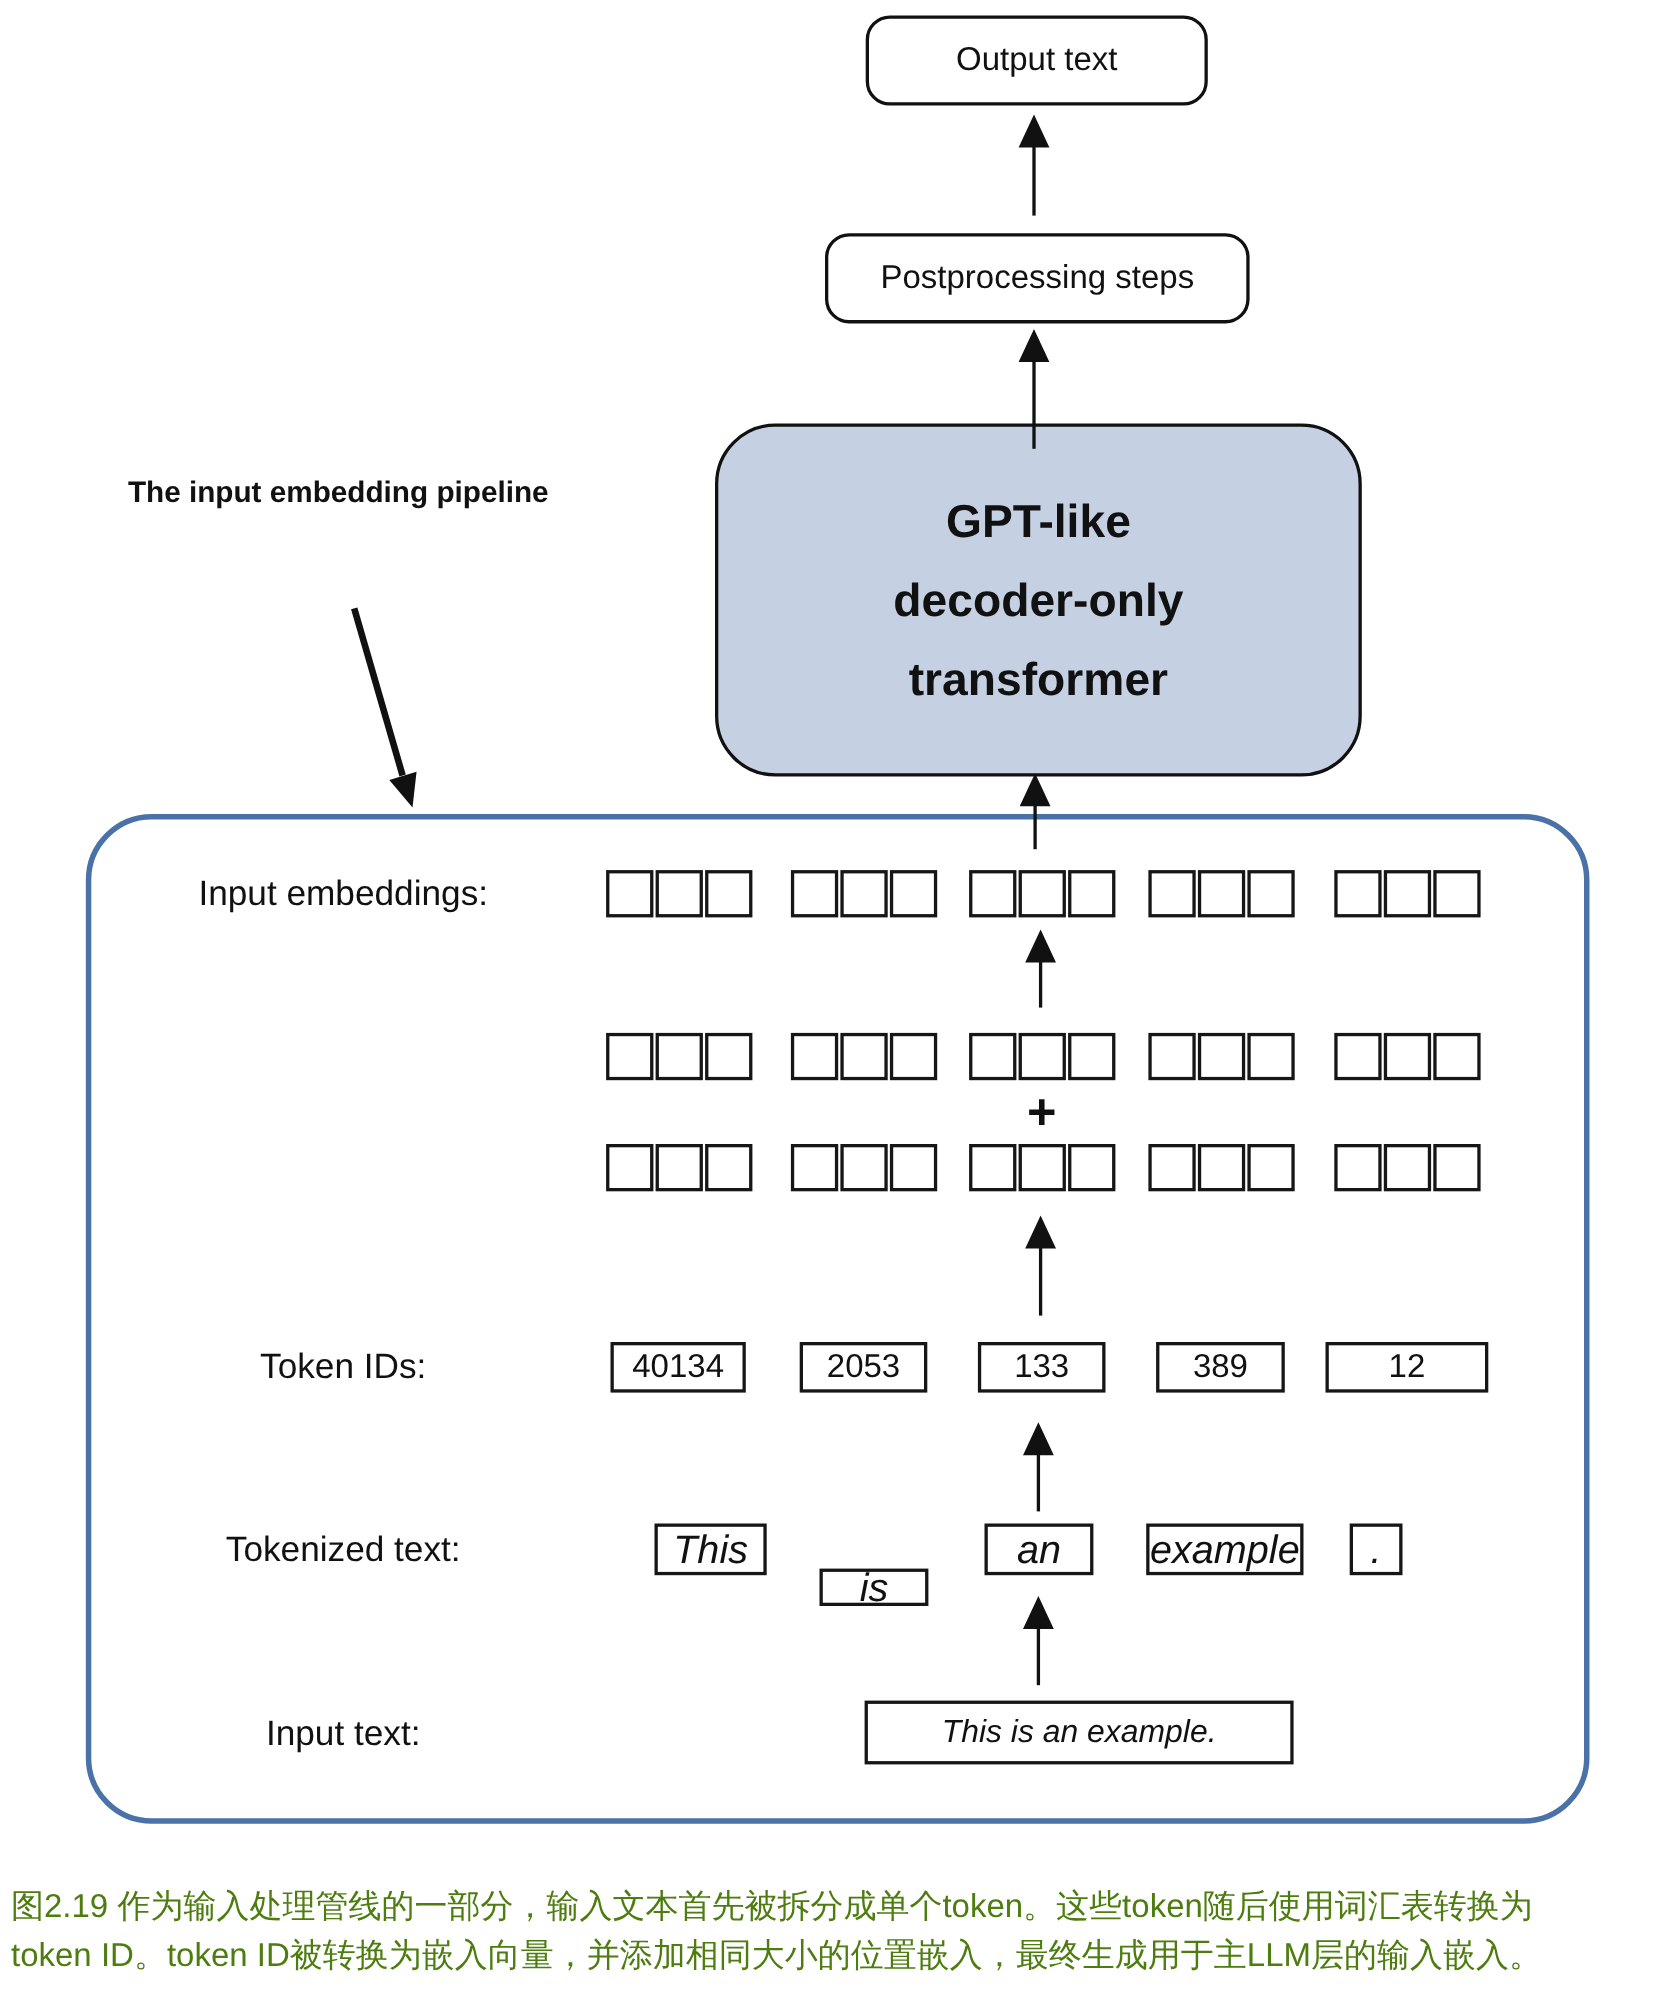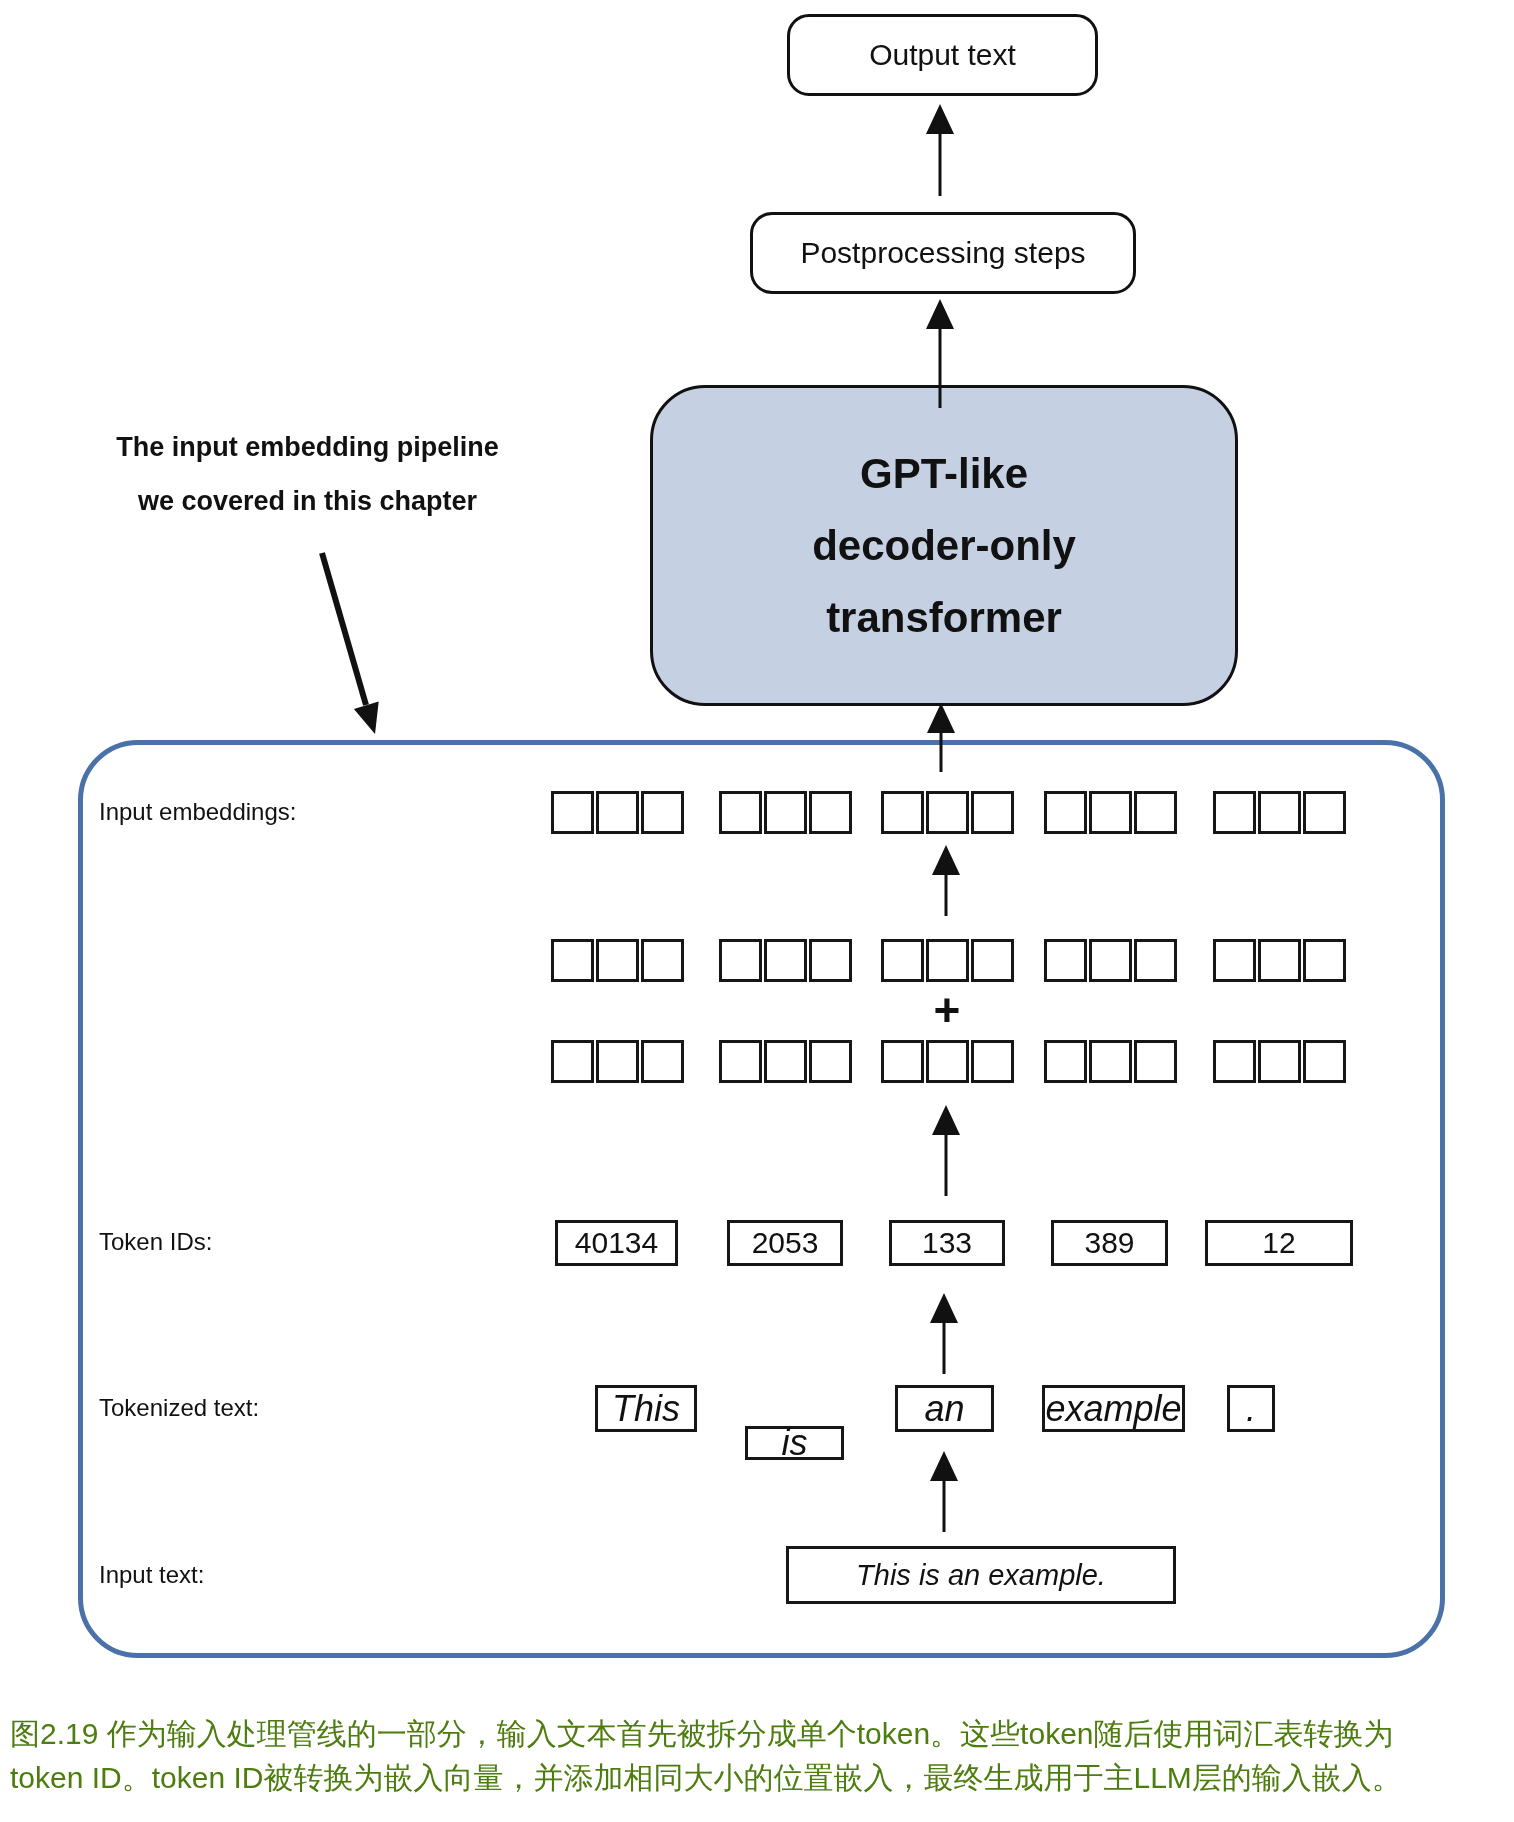--- a/index.html
+++ b/index.html
@@ -18,21 +18,21 @@
   .varrow .head{position:absolute;top:0;left:50%;transform:translateX(-50%);width:0;height:0;
                 border-left:14px solid transparent;border-right:14px solid transparent;
                 border-bottom:30px solid #111;}
   .varrow .shaft{position:absolute;left:50%;transform:translateX(-50%);width:3px;background:#111;
                  top:26px;bottom:0;}
 
   
   .pipeline-frame{position:absolute;left:78px;top:740px;width:1357px;height:908px;
                   border:5px solid #4a72a8;border-radius:60px;background:transparent;z-index:1;}
 
-  .row-label{position:absolute;left:99px;width:400px;text-align:left;font-size:24px;
+  .row-label{position:absolute;left:112px;width:400px;text-align:center;font-size:32px;
              line-height:36px;height:36px;z-index:2;}
 
   .sq-group{position:absolute;display:flex;gap:2px;z-index:2;}
   .sq{width:43px;height:43px;box-sizing:border-box;border:3px solid #161616;background:#fff;}
 
   .idbox{position:absolute;box-sizing:border-box;border:3px solid #161616;background:#fff;
          display:flex;align-items:center;justify-content:center;font-size:30px;z-index:2;}
   .tokbox{position:absolute;box-sizing:border-box;border:3px solid #161616;background:#fff;
           display:flex;align-items:center;justify-content:center;font-size:36px;font-style:italic;z-index:2;}
   .input-text-box{position:absolute;left:786px;top:1546px;width:390px;height:58px;box-sizing:border-box;
@@ -77,21 +77,20 @@
     <span>transformer</span>
   </div>
 
   <div class="varrow" style="left:927px;top:703px;height:69px;">
     <div class="head"></div>
     <div class="shaft"></div>
   </div>
 
   <div class="annotation">
     <div>The input embedding pipeline</div>
-    <div>we covered in this chapter</div>
   </div>
   <svg class="annotation-arrow" width="95" height="200" viewBox="0 0 95 200">
     <line x1="17" y1="5" x2="61" y2="157" stroke="#111" stroke-width="6"></line>
     <polygon points="70,186 48.9,161.1 73.7,153.5" fill="#111"></polygon>
   </svg>
 
   <div class="pipeline-frame" id="pipeline-frame" style="border-color: rgb(74, 114, 168);"></div>
 
   <div class="row-label" style="top:794px;">Input embeddings:</div>
   <div class="row-label" style="top:1224px;">Token IDs:</div>

